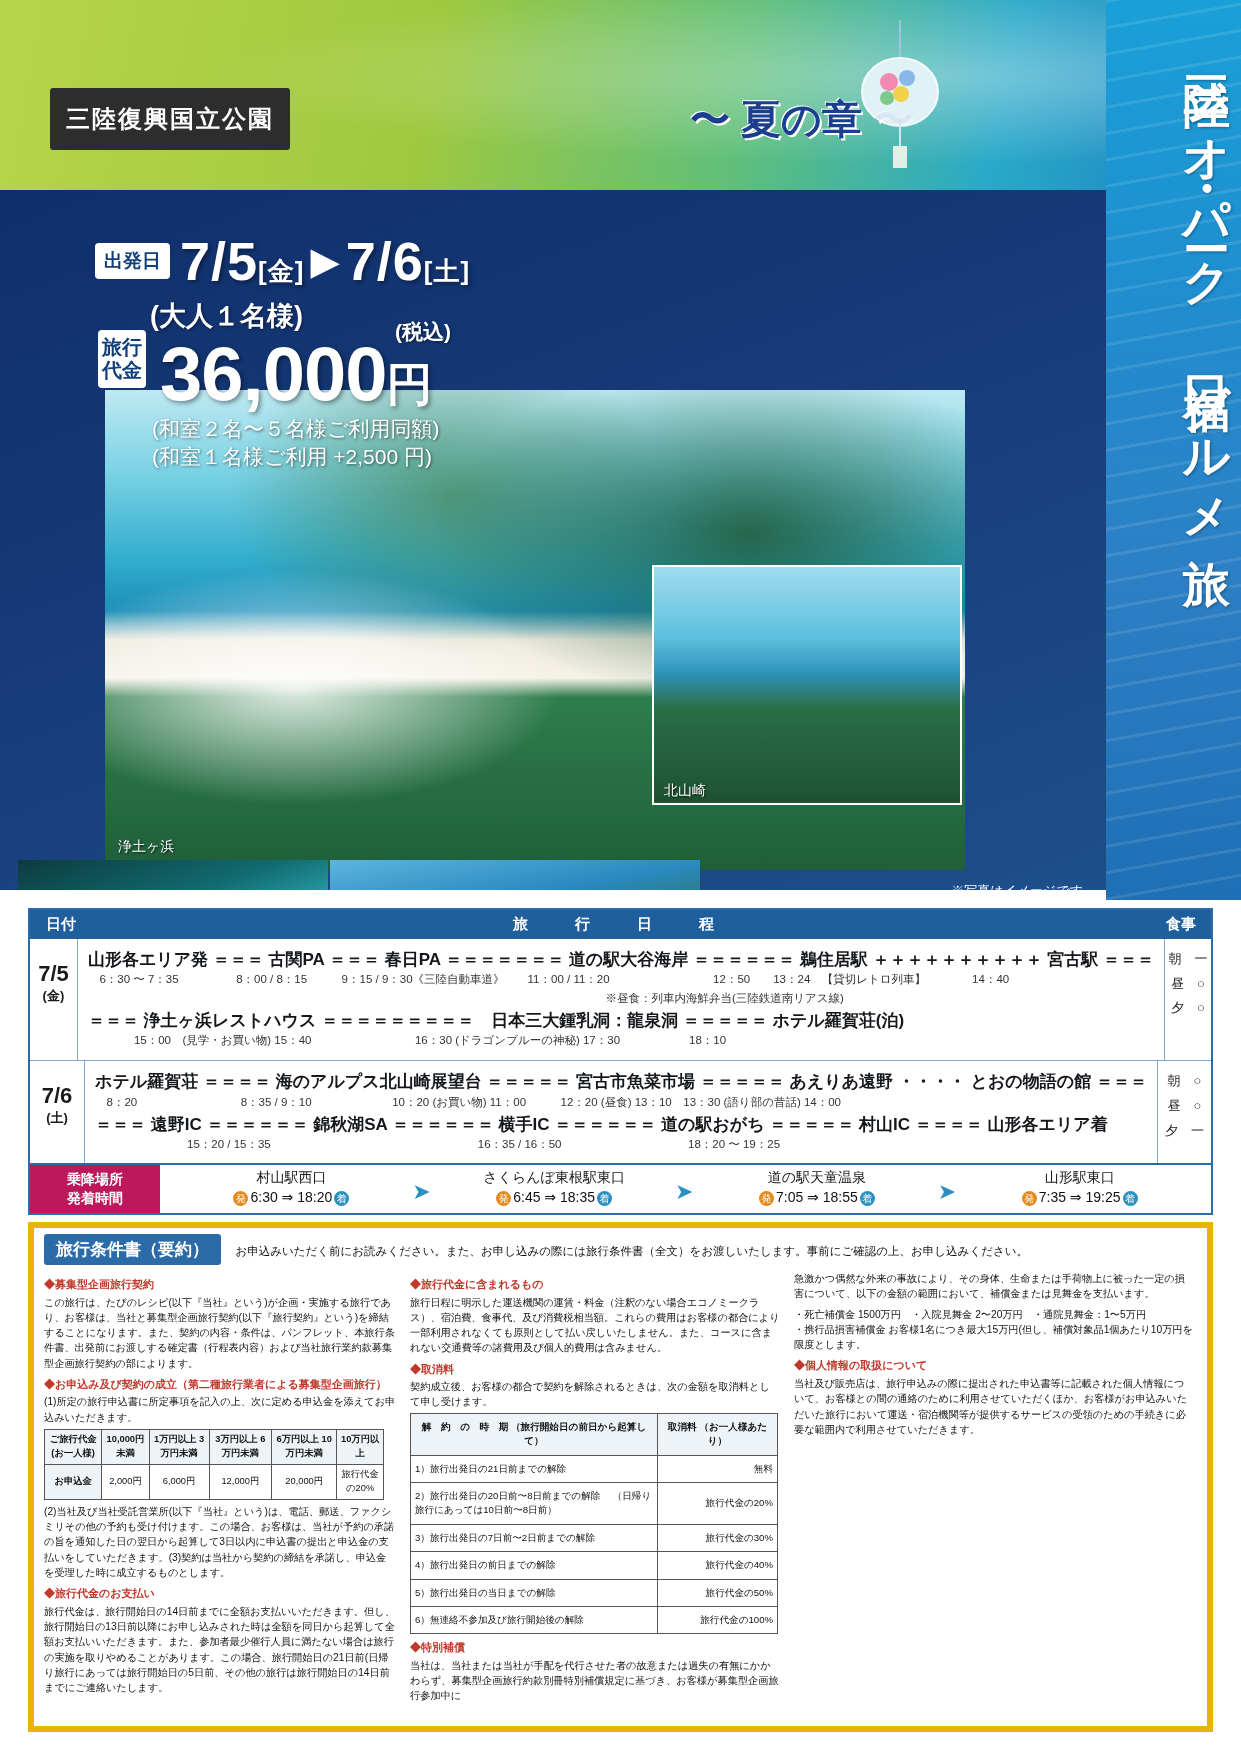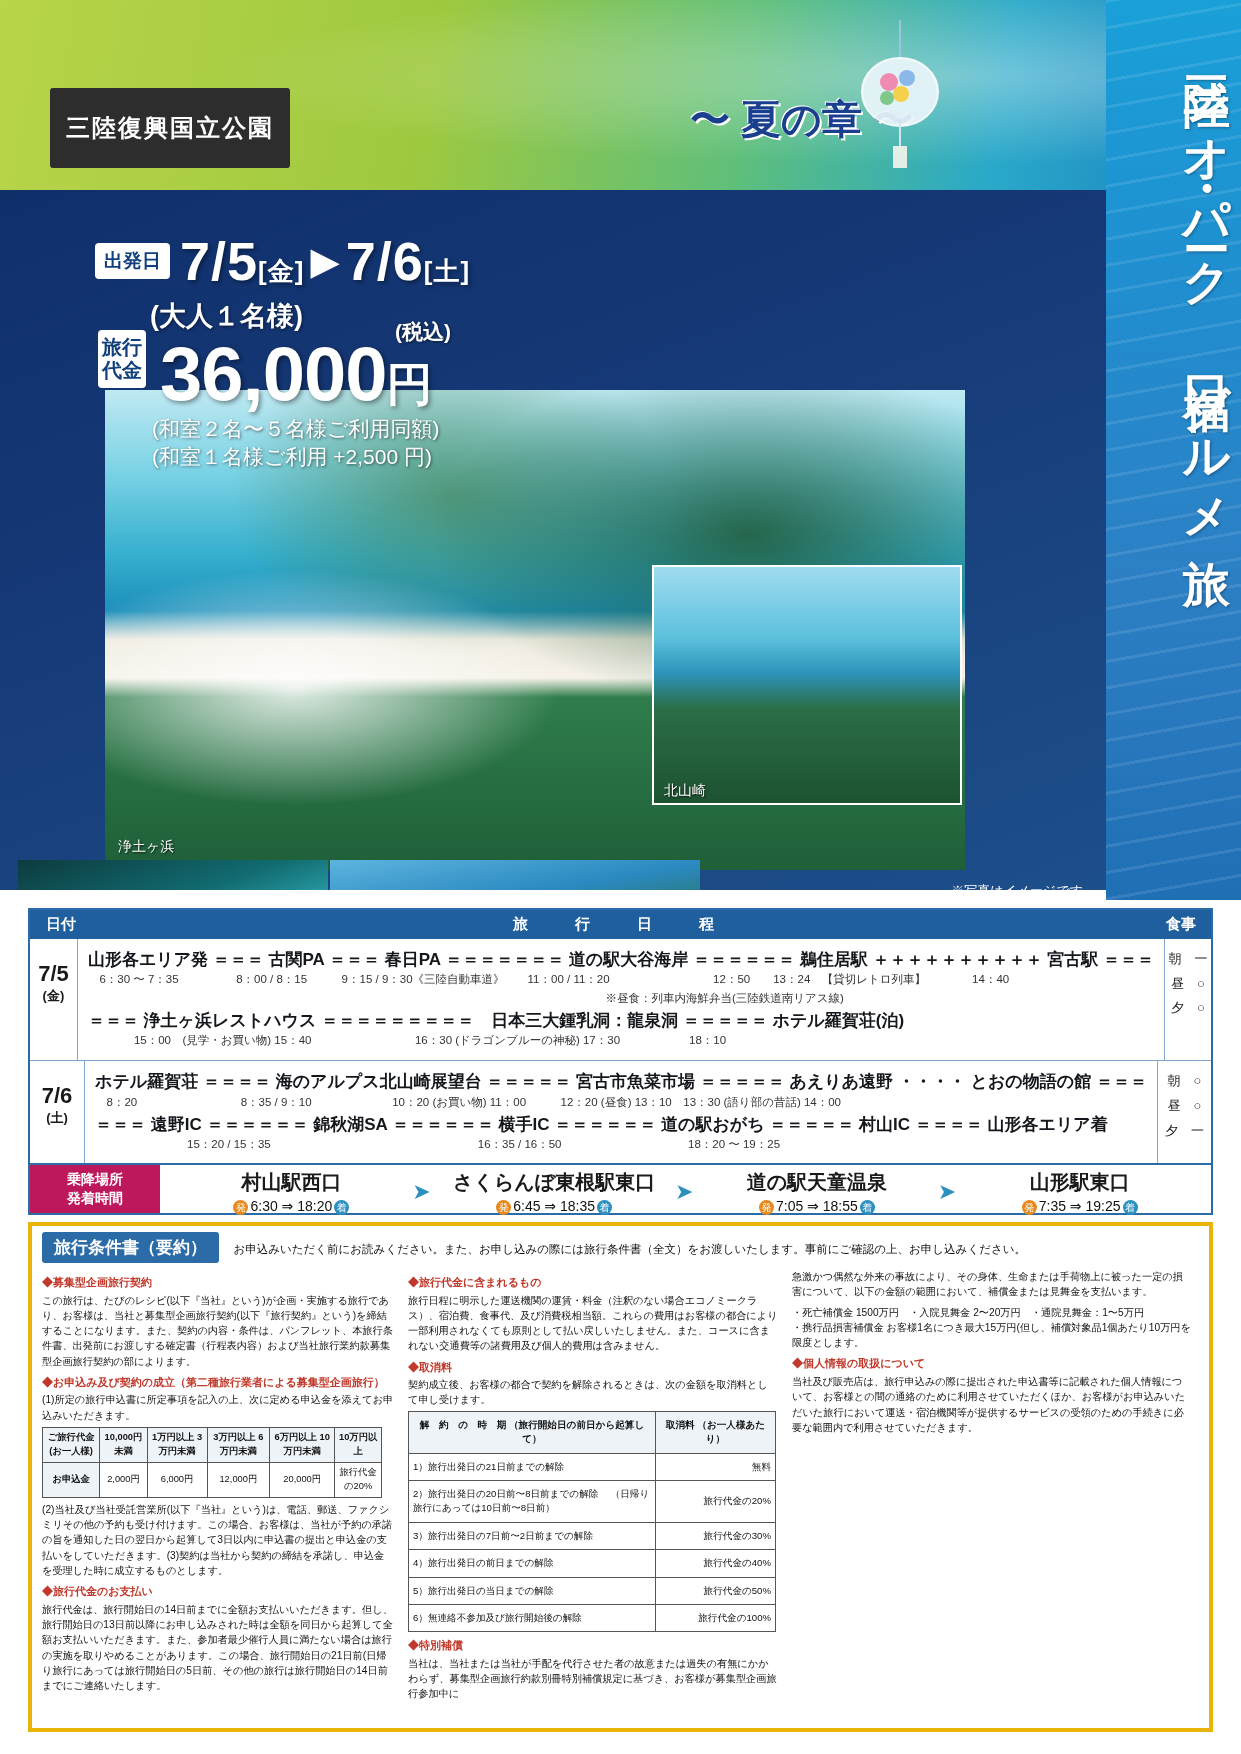--- a/index.html
+++ b/index.html
@@ -19,21 +19,21 @@
     position:absolute; left:0; top:0; width:1241px; height:190px;
     background: linear-gradient(100deg,#b8d44a 0%, #9ec93f 35%, #5fbf7a 60%, #2aa9c9 80%, #1a7fc1 100%);
   }
   .header-wash {
     position:absolute; left:0; top:0; width:1241px; height:190px;
     background: radial-gradient(ellipse at 75% 40%, rgba(255,255,255,0.35) 0%, rgba(255,255,255,0) 55%);
   }
   .park-badge {
     position:absolute; left:50px; top:88px;
     background:#2d2d2d; color:#fff; font-size:24px; letter-spacing:2px;
-    padding:24px 16px; border-radius:3px; font-weight:bold;
+    padding:15px 16px; border-radius:3px; font-weight:bold;
   }
   .main-title {
     position:absolute; left:330px; top:72px;
     font-size:64px; font-weight:bold; color:#1b3f8f;
     letter-spacing:3px;
     text-shadow: 2px 2px 0 #fff, -2px -2px 0 #fff, 2px -2px 0 #fff, -2px 2px 0 #fff;
   }
   .sub-title {
     position:absolute; left:690px; top:92px;
     font-size:40px; font-weight:bold; color:#1b3f8f;
@@ -156,34 +156,34 @@
   
   .board {
     position:absolute; left:28px; top:1163px; width:1185px; height:52px;
     border:2px solid #2b6ca8; display:flex; align-items:stretch; background:#fff;
   }
   .board-label {
     width:130px; background:#be185d; color:#fff; font-size:14px; font-weight:bold;
     display:flex; flex-direction:column; align-items:center; justify-content:center; line-height:1.35;
   }
   .board-item { flex:1; text-align:center; padding-top:4px; position:relative; }
-  .board-item .nm { font-size:20px; font-weight:bold; }
+  .board-item .nm { font-size:14px; font-weight:normal; }
   .board-item .tm { font-size:14px; color:#111; margin-top:2px; }
   .badge-dep, .badge-arr {
     display:inline-block; width:15px; height:15px; line-height:15px; border-radius:50%;
     color:#fff; font-size:10px; text-align:center; vertical-align:middle; margin:0 2px;
   }
   .badge-dep { background:#e58a1f; }
   .badge-arr { background:#2b8fbf; }
   .board-arrow { position:absolute; right:-8px; top:14px; color:#2b8fbf; font-size:22px; }
 
   
   .terms {
     position:absolute; left:28px; top:1222px; width:1185px; height:510px;
-    border:4px solid #eab308; background:#ffffff; padding:6px 10px;
+    border:6px solid #eab308; background:#ffffff; padding:6px 10px;
   }
   .terms-title {
     display:inline-block; background:#2b6ca8; color:#fff; font-size:17px; font-weight:bold;
     padding:4px 12px; border-radius:3px;
   }
   .terms-lead { display:inline-block; font-size:11.5px; margin-left:10px; color:#111; }
   .terms-cols { display:flex; margin-top:6px; gap:14px; }
   .tcol { font-size:10.2px; line-height:1.5; color:#111; }
   .tcol.a { width:352px; }
   .tcol.b { width:370px; }

